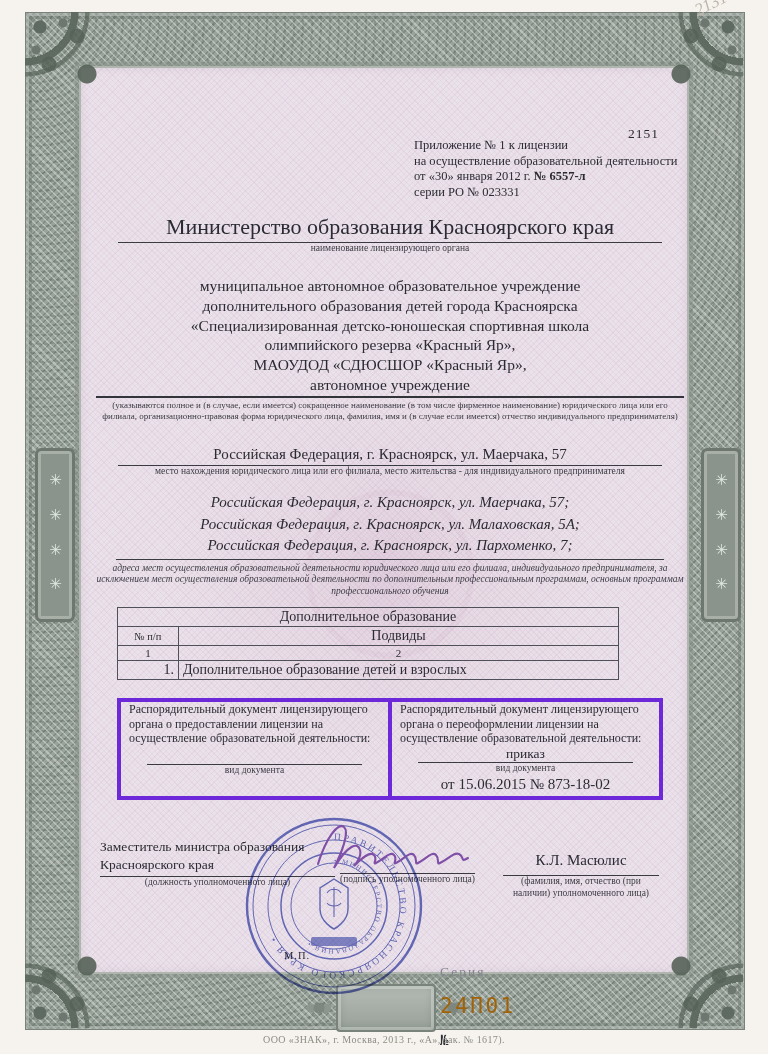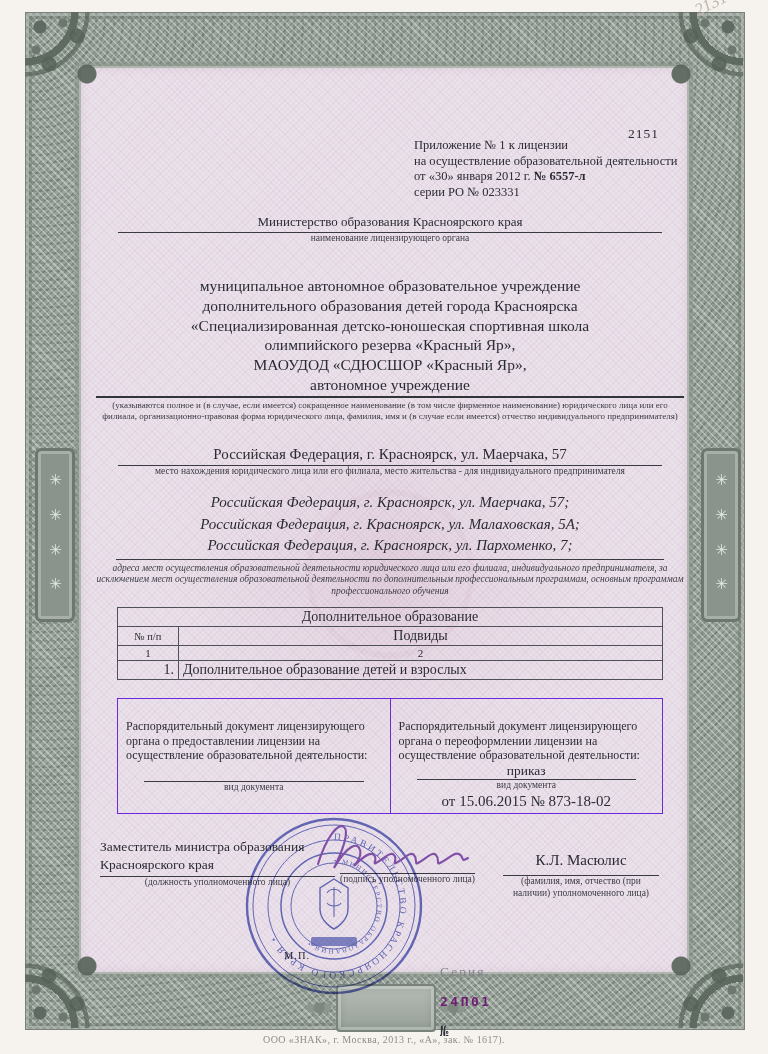--- a/index.html
+++ b/index.html
@@ -59,59 +59,59 @@
   
   .abs{position:absolute;z-index:4;color:#2b2b34;}
   .ctr{text-align:center;}
   .cap{font-size:9.5px;color:#3b3b44;line-height:11.5px;}
   .uline{border-bottom:1px solid #3a3a42;}
 
   .pencil{left:694px;top:-6px;font-size:17px;font-style:italic;color:#bdb5aa;transform:rotate(-26deg);z-index:4;position:absolute;}
   .pagenum{left:628px;top:126px;font-size:13.5px;letter-spacing:1px;}
   .appendix{left:414px;top:138px;width:280px;font-size:12.5px;line-height:15.5px;}
   .ministry{left:118px;top:214px;width:544px;}
-  .ministry .t{font-size:13px;padding-bottom:2px;}
+  .ministry .t{font-size:22px;padding-bottom:2px;}
   .org{left:96px;top:276px;width:588px;}
   .org .lines{font-size:15.5px;line-height:19.8px;}
   .org .u2{border-bottom:2px solid #33333c;margin:1px -0px 2px;}
   .org .cap{font-size:9px;line-height:11px;}
   .loc{left:118px;top:446px;width:544px;}
   .loc .t{font-size:15px;padding-bottom:2px;}
   .addr{left:96px;top:492px;width:588px;font-style:italic;}
   .addr .lines{font-size:15px;line-height:21.5px;}
   .addr .u1{border-bottom:1px solid #3a3a42;margin:2px 20px 3px;}
 
-  table.edu{position:absolute;left:117px;top:607px;width:546px;z-index:4;border-collapse:collapse;
+  table.edu{position:absolute;left:117px;top:607px;width:502px;z-index:4;border-collapse:collapse;
     font-size:14px;color:#2b2b34;padding-left:36px;}
   table.edu td{border:1px solid #50505a;padding:1px 4px;}
   .edu .c1{width:52px;}
   .edu .small{font-size:10.5px;}
   .edu .idx{font-size:11px;line-height:12px;}
 
   table.orders{position:absolute;left:117px;top:698px;width:546px;height:94px;z-index:4;border-collapse:collapse;
     font-size:12px;color:#2b2b34;}
-  table.orders td{border:1px solid #6d28d9;padding:20px 8px 3px;vertical-align:top;width:50%;}
+  table.orders td{border:4px solid #6d28d9;padding:0 8px 3px;vertical-align:top;width:50%;}
   .orders .txt{line-height:14.5px;}
   .orders .docline{border-bottom:1px solid #3a3a42;margin:0 18px;}
   .orders .prikaz{font-size:13.5px;}
   .orders .date{font-size:15px;padding-top:2px;}
 
   .sig-pos{left:100px;top:838px;width:235px;font-size:13.5px;line-height:17.5px;}
   .sig-pos .u1,.sig-mid .u1,.sig-name .u1{border-bottom:1px solid #3a3a42;}
   .sig-pos .u1{margin-top:3px;}
   .sig-mid{left:340px;top:873px;width:135px;}
   .sig-name{left:503px;top:852px;width:156px;font-size:15px;}
   .sig-name .u1{margin-top:6px;}
   .mp{left:284px;top:906px;font-size:10.5px;letter-spacing:1px;margin-top:44px;}
   .sig-svg{position:absolute;left:312px;top:818px;z-index:6;}
   .stamp{position:absolute;left:243px;top:815px;z-index:5;opacity:.82;mix-blend-mode:multiply;}
 
   .serial{left:440px;top:964px;width:276px;z-index:4;display:flex;align-items:baseline;justify-content:flex-end;gap:14px;flex-direction:column;}
   .serial .lbl{font-size:13.5px;letter-spacing:2px;color:#84848e;}
-  .serial .num{font-family:"DejaVu Sans Mono",monospace;font-size:13px;letter-spacing:2.5px;color:#701a75;font-weight:bold;}
+  .serial .num{font-family:"DejaVu Sans Mono",monospace;font-size:21px;letter-spacing:2.5px;color:#a16207;font-weight:normal;}
   .serial .ns{font-family:"DejaVu Sans Mono",monospace;font-size:14px;color:#2f3036;}
   .footer{left:0;top:1034px;width:768px;font-size:10px;color:#8d8d85;letter-spacing:.4px;text-align:center;}
 </style>
 </head>
 <body>
 
 <div class="page">
 
   <div class="frame"></div>
   <div class="paper" style="position:absolute;left:79px;top:66px;width:606px;height:904px;"></div>

